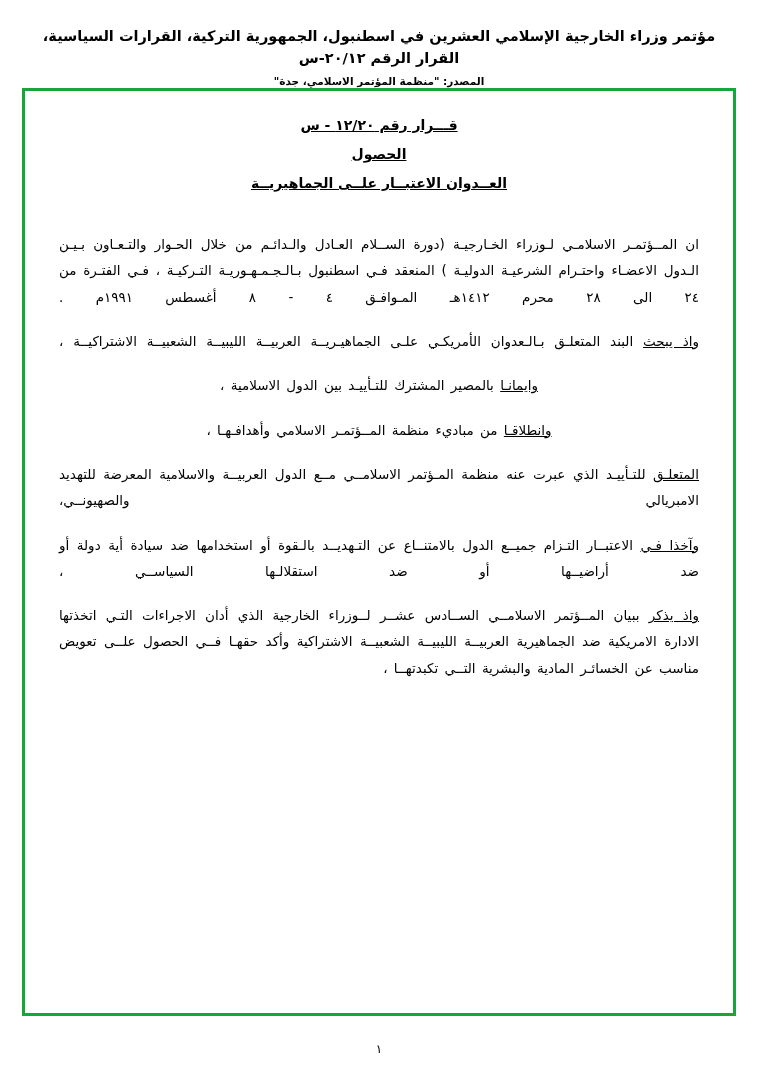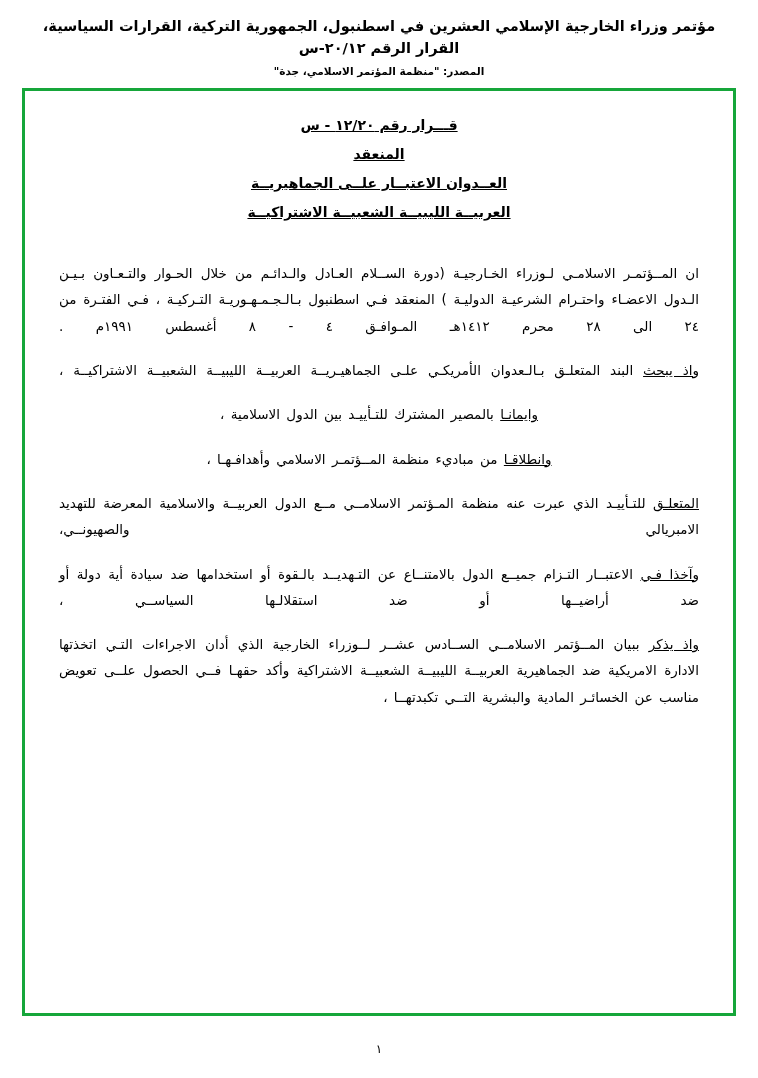--- a/index.html
+++ b/index.html
@@ -13,21 +13,21 @@
     font-family: "DejaVu Sans", "Liberation Sans", sans-serif;
     color: #000000;
     position: relative;
     overflow: hidden;
   }
   .page {
     width: 758px;
     height: 1078px;
     position: relative;
     box-sizing: border-box;
-    padding: 0;
+    padding: 10px;
   }
   .header-block {
     text-align: center;
     padding: 16px 22px 0 22px;
   }
   .header-title {
     font-size: 14.5px;
     font-weight: bold;
     line-height: 1.5;
     direction: rtl;
@@ -103,23 +103,22 @@
 
   <div class="header-block">
     <div class="header-title">مؤتمر وزراء الخارجية الإسلامي العشرين في اسطنبول، الجمهورية التركية، القرارات السياسية، القرار الرقم ٢٠/١٢-س</div>
     <div class="header-source">المصدر: "منظمة المؤتمر الاسلامي، جدة"</div>
   </div>
 
   <div class="doc-frame">
 
     <div class="title-lines">
       <div class="title-line u">قـــرار رقم ١٢/٢٠ - س</div>
-      <div class="title-line u">المنعقد</div>
+      <div class="title-line u">الحصول</div>
       <div class="title-line u">العــدوان الاعتبــار علــى الجماهيريــة</div>
-      <div class="title-line u">العربيــة الليبيــة الشعبيــة الاشتراكيــة</div>
     </div>
 
     <div class="body-text">
 
       <p class="para"><span class="u-lead"></span><span>ان المــؤتمـر الاسلامـي لـوزراء الخـارجيـة (دورة الســلام العـادل والـدائـم من خلال الحـوار والتـعـاون بـيـن الـدول الاعضـاء واحتـرام الشرعيـة الدوليـة ) المنعقد فـي اسطنبول بـالـجـمـهـوريـة التـركيـة ، فـي الفتـرة من ٢٤ الى ٢٨ محرم ١٤١٢هـ المـوافـق ٤ - ٨ أغسطس ١٩٩١م .</span></p>
 
       <p class="para"><span class="u-lead">واذ يبحث</span><span> البند المتعلـق بـالـعدوان الأمريكـي علـى الجماهيـريــة العربيــة الليبيــة الشعبيــة الاشتراكيــة ،</span></p>
 
       <p class="para center-ish"><span class="u-lead">وايمانـا</span><span> بالمصير المشترك للتـأييـد بين الدول الاسلامية ،</span></p>
 

